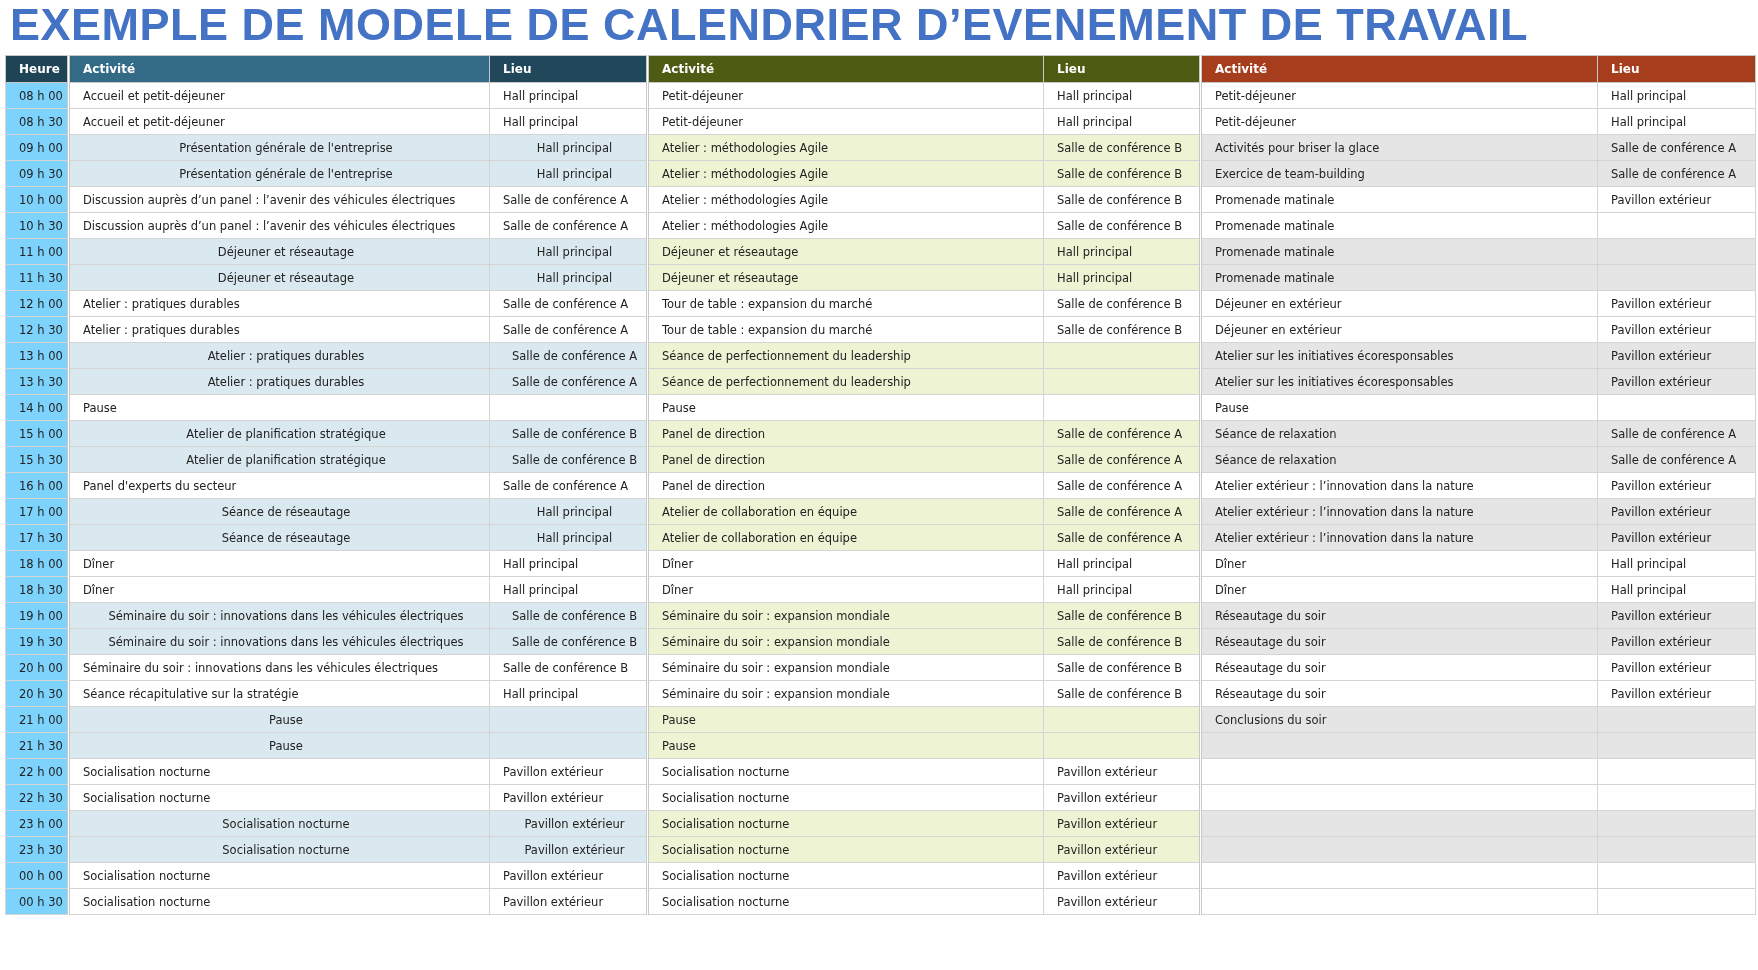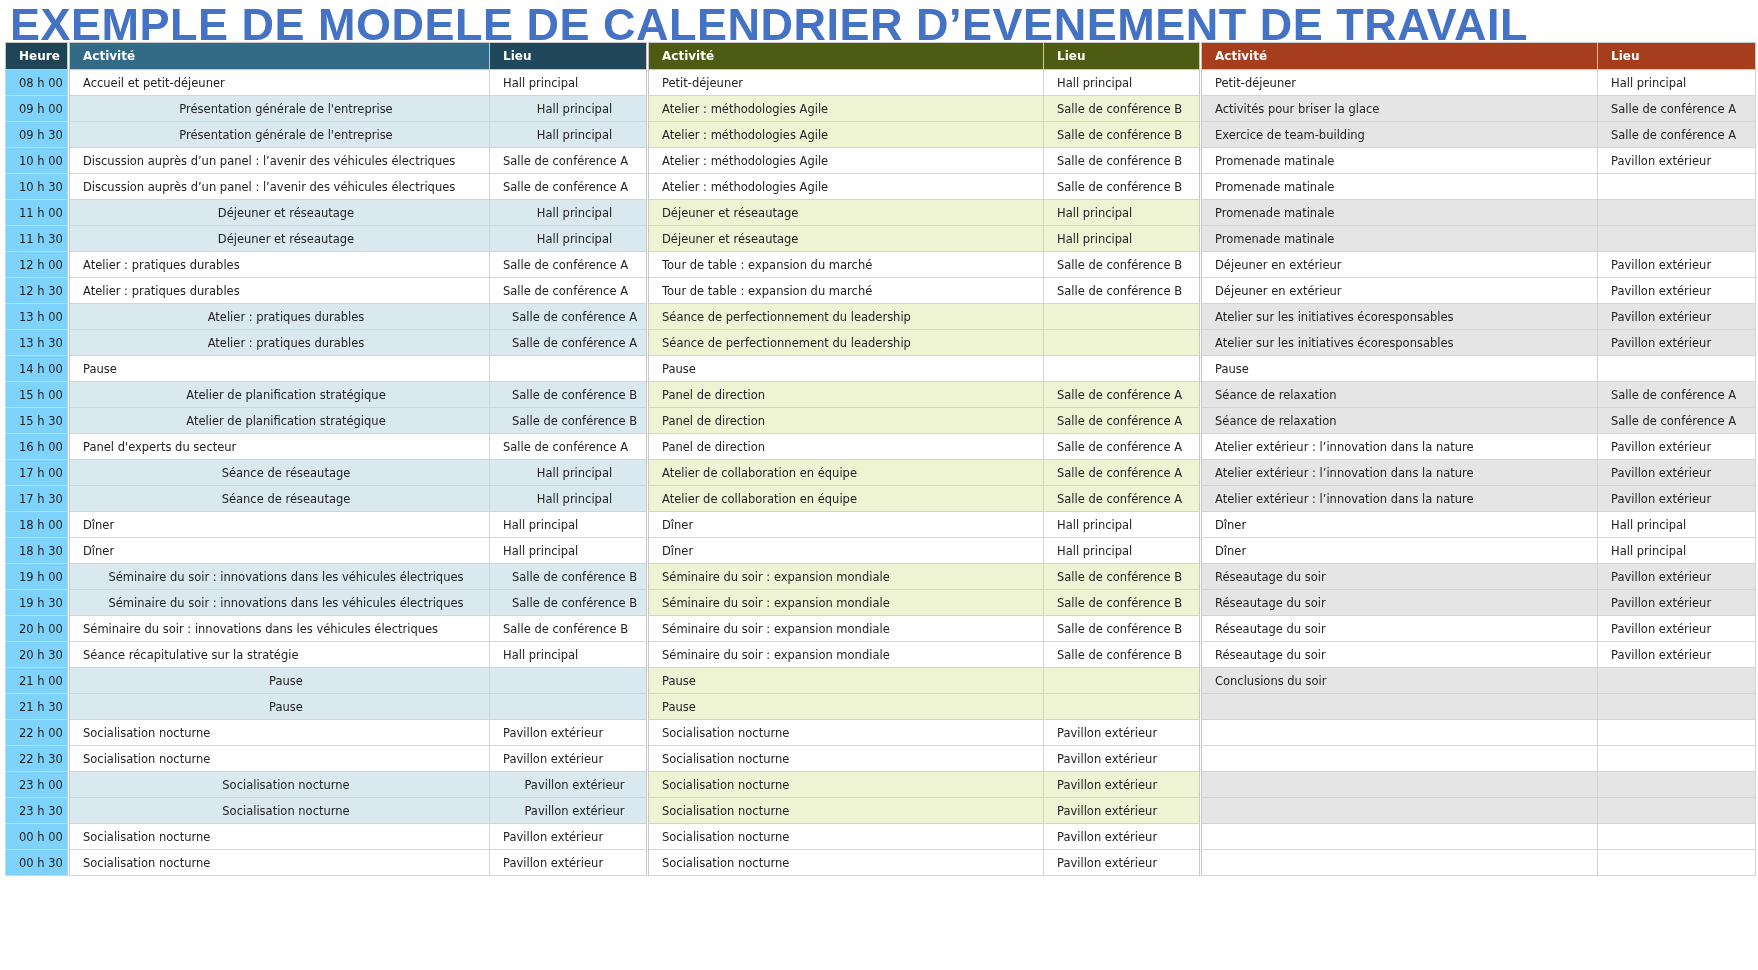--- a/index.html
+++ b/index.html
@@ -4,21 +4,21 @@
 <style>
   html, body { margin:0; padding:0; background:#ffffff; }
   body { width:1758px; height:970px; overflow:hidden; font-family:"DejaVu Sans", sans-serif; }
   .title {
     position:absolute; left:10px; top:0px; height:50px;
     font-family:"Liberation Sans", sans-serif; font-weight:bold;
     font-size:45px; line-height:50px; color:#4472c4; letter-spacing:0.5px;
     white-space:nowrap;
   }
   table.cal {
-    position:absolute; left:5px; top:42px;
+    position:absolute; left:5px; top:55px;
     border-collapse:collapse; table-layout:fixed;
     font-size:11.5px; color:#222;
   }
   table.cal th, table.cal td {
     border:1px solid #d4d4d4; padding:0 0 0 13px; height:25px;
     white-space:nowrap; overflow:hidden; text-align:left;
   }
   table.cal th { height:26px; color:#fff; font-weight:bold; font-size:12px; border-color:#c8c8c8; }
   th.h-time { background:#1f4456; }
   th.h-a1 { background:#336b87; }
@@ -62,20 +62,29 @@
   <tbody id="rows">
       <tr>
         <td class="time">08 h 00</td>
         <td class="g1 grp-start">Accueil et petit-déjeuner</td>
         <td class="g1">Hall principal</td>
         <td class="g2 grp-start">Petit-déjeuner</td>
         <td class="g2">Hall principal</td>
         <td class="g3 grp-start">Petit-déjeuner</td>
         <td class="g3">Hall principal</td>
       </tr>
+      <tr>
+        <td class="time">08 h 30</td>
+        <td class="g1 grp-start">Accueil et petit-déjeuner</td>
+        <td class="g1">Hall principal</td>
+        <td class="g2 grp-start">Petit-déjeuner</td>
+        <td class="g2">Hall principal</td>
+        <td class="g3 grp-start">Petit-déjeuner</td>
+        <td class="g3">Hall principal</td>
+      </tr>
       <tr class="shade">
         <td class="time">09 h 00</td>
         <td class="g1 grp-start">Présentation générale de l'entreprise</td>
         <td class="g1">Hall principal</td>
         <td class="g2 grp-start">Atelier : méthodologies Agile</td>
         <td class="g2">Salle de conférence B</td>
         <td class="g3 grp-start">Activités pour briser la glace</td>
         <td class="g3">Salle de conférence A</td>
       </tr>
       <tr class="shade">

